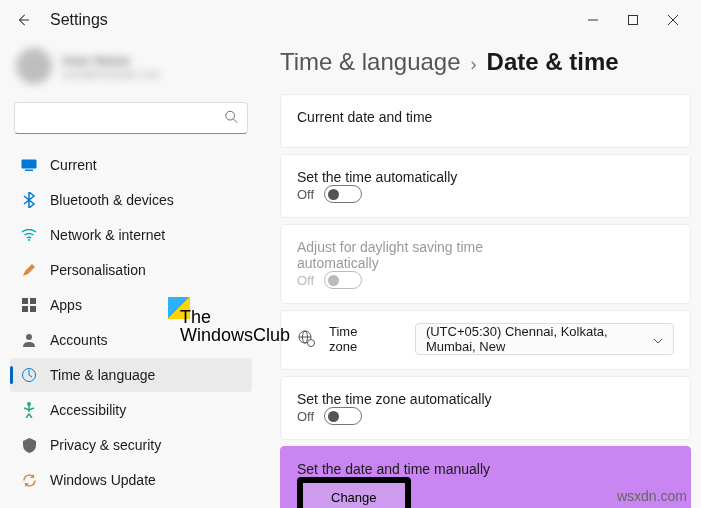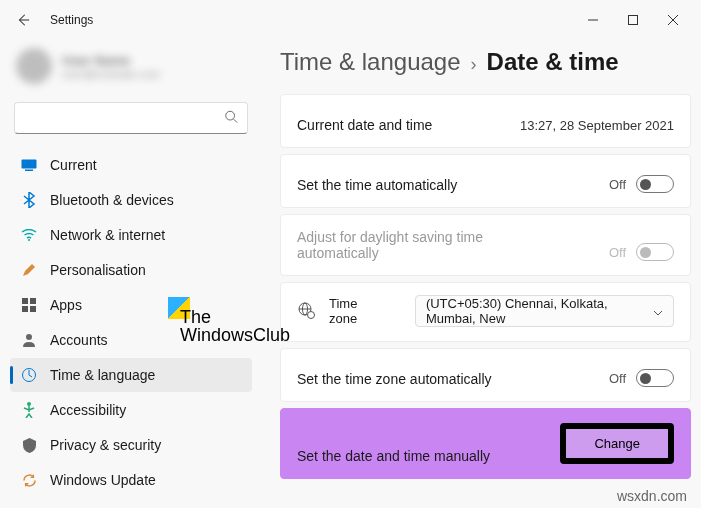--- a/index.html
+++ b/index.html
@@ -1,20 +1,20 @@
 <!DOCTYPE html>
 <html><head>
 <meta charset="utf-8">
 <style>
   * { box-sizing: border-box; margin: 0; padding: 0; font-family: "Segoe UI", -apple-system, sans-serif; }
   body { background: #f8f8f8; width: 701px; height: 508px; overflow: hidden; font-size: 13px; color: #1a1a1a; position: relative; }
 
   .titlebar { height: 40px; display: flex; align-items: center; padding: 0 8px; }
   .back-btn { width: 30px; height: 30px; display: flex; align-items: center; justify-content: center; cursor: pointer; border-radius: 4px; }
-  .titlebar-title { margin-left: 12px; font-size: 12px; }
+  .titlebar-title { margin-left: 12px; font-size: 16px; }
   .win-controls { margin-left: auto; display: flex; }
   .win-btn { width: 40px; height: 30px; display: flex; align-items: center; justify-content: center; cursor: pointer; }
 
   .content { display: flex; height: calc(100% - 40px); }
 
   .sidebar { width: 260px; padding: 0 8px 0 10px; display: flex; flex-direction: column; overflow: hidden; }
   .account { display: flex; align-items: center; gap: 10px; padding: 8px 6px 14px 6px; filter: blur(4px); opacity: 0.6; }
   .avatar { width: 36px; height: 36px; border-radius: 50%; background: #999; }
   .account-text .name { font-size: 13px; font-weight: 600; }
   .account-text .email { font-size: 11px; color: #555; }
@@ -28,21 +28,21 @@
   .nav-item .icon { width: 18px; height: 18px; display: flex; align-items: center; justify-content: center; }
   .nav-item.active { background: #eaeaea; }
   .nav-item.active::before { content: ""; position: absolute; left: 0; top: 8px; bottom: 8px; width: 3px; background: #0067c0; border-radius: 2px; }
 
   .main { flex: 1; padding: 0 10px 0 20px; overflow-y: auto; }
   .breadcrumb { display: flex; align-items: baseline; gap: 10px; margin: 8px 0 18px 0; }
   .crumb { font-size: 24px; color: #555; cursor: pointer; }
   .crumb-sep { font-size: 18px; color: #777; }
   .crumb-current { font-size: 24px; font-weight: 700; }
 
-  .card { background: #fff; border: 1px solid #ececec; border-radius: 4px; padding: 14px 16px; margin-bottom: 6px; display: flex; align-items: flex-end; min-height: 54px; }
+  .card { background: #fff; border: 1px solid #ececec; border-radius: 4px; padding: 14px 16px; margin-bottom: 6px; display: flex; align-items: flex-start; min-height: 54px; flex-direction: column; }
   .card.disabled { color: #9a9a9a; }
   .card .label { font-size: 14px; }
   .card .spacer { flex: 1; }
   .card .value { font-size: 13px; color: #333; }
 
   .toggle-wrap { display: flex; align-items: center; gap: 10px; }
   .toggle-text { font-size: 13px; color: #555; }
   .card.disabled .toggle-text { color: #bbb; }
   .toggle { width: 38px; height: 18px; border-radius: 10px; border: 1px solid #777; background: #fff; position: relative; cursor: pointer; }
   .toggle::after { content: ""; position: absolute; left: 3px; top: 2.5px; width: 11px; height: 11px; border-radius: 50%; background: #555; }
@@ -203,21 +203,20 @@
   <main class="main">
     <div class="breadcrumb">
       <span class="crumb">Time &amp; language</span>
       <span class="crumb-sep">›</span>
       <span class="crumb-current">Date &amp; time</span>
     </div>
 
     <div class="card">
       <span class="label">Current date and time</span>
       <span class="spacer"></span>
-      <span class="value">13:27, 28 September 2021</span>
     </div>
 
     <div class="card">
       <span class="label">Set the time automatically</span>
       <span class="spacer"></span>
       <div class="toggle-wrap">
         <span class="toggle-text">Off</span>
         <div class="toggle"></div>
       </div>
     </div>

